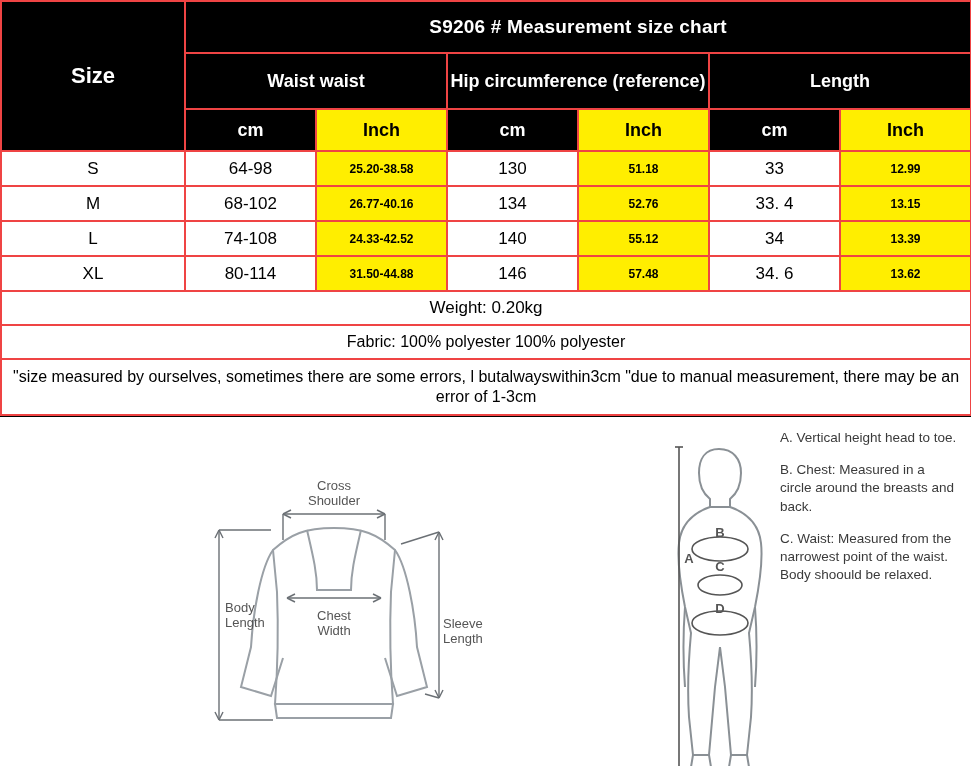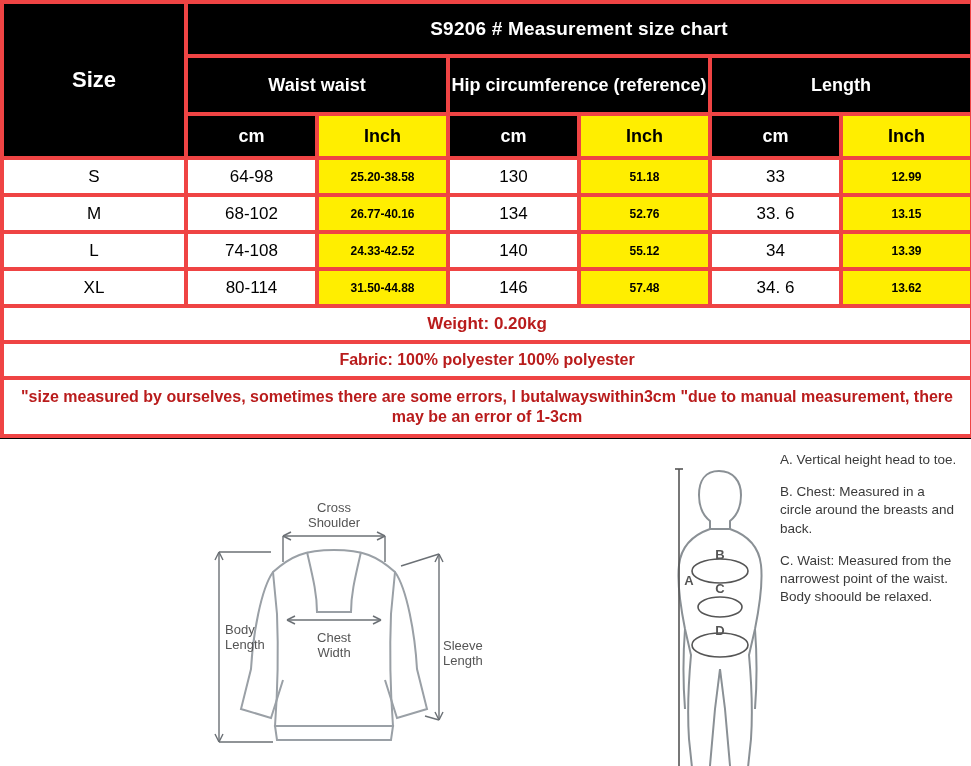--- a/index.html
+++ b/index.html
@@ -19,21 +19,21 @@
     position: relative;
     background: #000000;
     box-sizing: border-box;
   }
   table.chart {
     border-collapse: collapse;
     width: 971px;
     table-layout: fixed;
   }
   table.chart td, table.chart th {
-    border: 4px solid #ef4444;
+    border: 2px solid #ef4444;
     text-align: center;
     vertical-align: middle;
     padding: 0;
   }
   .black {
     background: #000000;
     color: #ffffff;
     font-weight: bold;
   }
   .yellow {
@@ -68,22 +68,22 @@
   }
   .data-row td.white {
     font-weight: normal;
   }
   .data-row td.yellow {
     font-weight: bold;
     font-size: 12px;
   }
   .notes td {
     background: #ffffff;
-    color: #b91c1c;
-    font-weight: bold;
+    color: #000000;
+    font-weight: normal;
     text-align: center;
   }
   .note-weight {
     font-size: 17px;
     height: 32px;
   }
   .note-fabric {
     font-size: 16px;
     height: 32px;
   }
@@ -185,21 +185,21 @@
         <td class="yellow">51.18</td>
         <td class="white">33</td>
         <td class="yellow">12.99</td>
       </tr>
       <tr class="data-row">
         <td class="white">M</td>
         <td class="white">68-102</td>
         <td class="yellow">26.77-40.16</td>
         <td class="white">134</td>
         <td class="yellow">52.76</td>
-        <td class="white">33. 6</td>
+        <td class="white">33. 4</td>
         <td class="yellow">13.15</td>
       </tr>
       <tr class="data-row">
         <td class="white">L</td>
         <td class="white">74-108</td>
         <td class="yellow">24.33-42.52</td>
         <td class="white">140</td>
         <td class="yellow">55.12</td>
         <td class="white">34</td>
         <td class="yellow">13.39</td>

